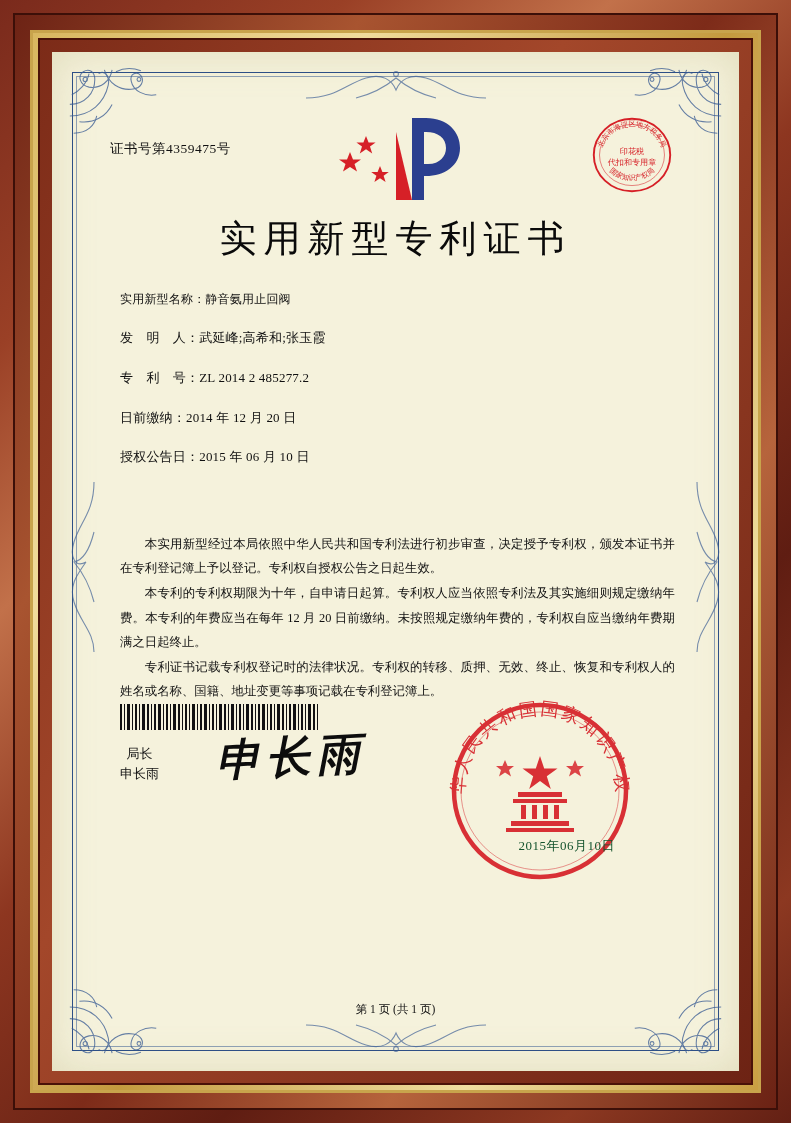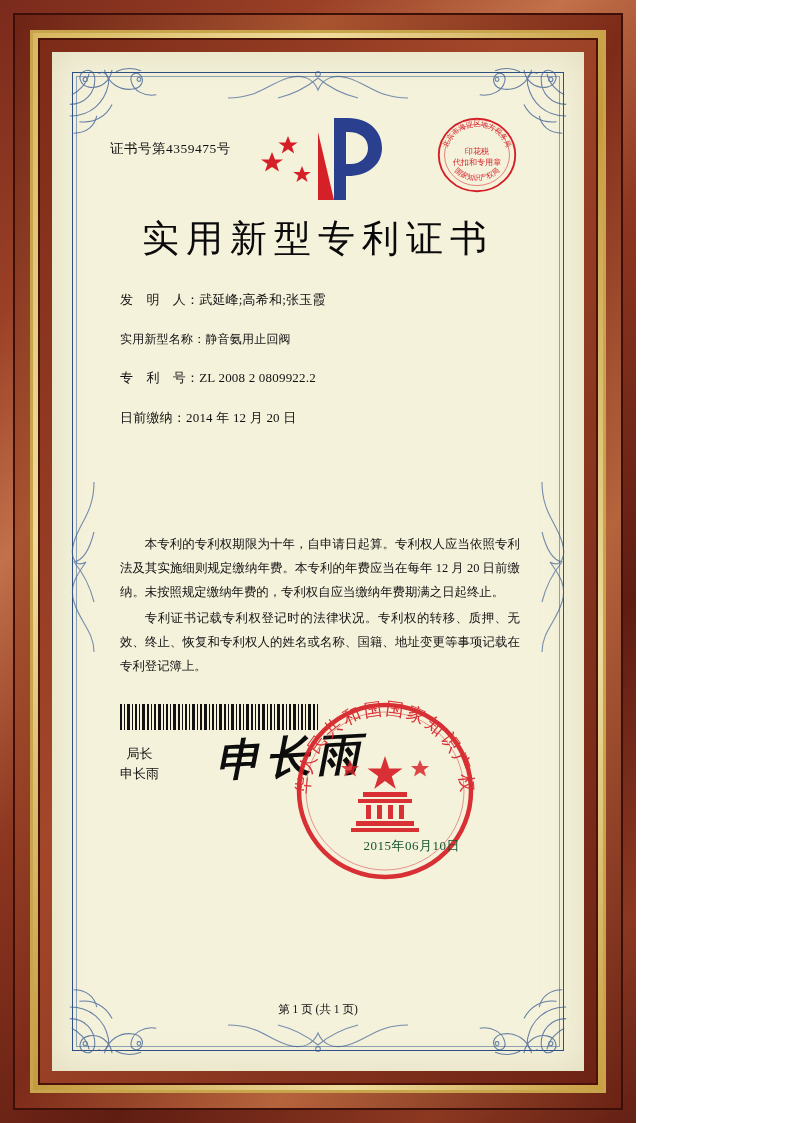--- a/index.html
+++ b/index.html
@@ -11,21 +11,21 @@
     width: 791px;
     height: 1123px;
     font-family: "Liberation Serif", "DejaVu Serif", serif;
     overflow: hidden;
   }
 
   
   .frame-outer {
     position: absolute;
     left: 0; top: 0;
-    width: 636px; height: 1123px;
+    width: 791px; height: 1123px;
     background: linear-gradient(135deg, #7a2a1c 0%, #9a4026 18%, #c2714a 32%, #8d3620 48%, #5f1d12 70%, #8c3821 88%, #632014 100%);
     box-sizing: border-box;
     padding: 14px;
   }
   .frame-bevel-1 {
     position: absolute;
     left: 13px; top: 13px;
     right: 13px; bottom: 13px;
     border: 2px solid #3c0f08;
     box-sizing: border-box;
@@ -371,35 +371,39 @@
 
           <polygon points="60,90 60,22 76,90" fill="#d62027"></polygon>
 
           <path d="M76 90 L76 8 L90 8 C 112 8, 124 22, 124 38 C 124 56, 108 66, 90 66 L86 66 L86 54 L92 54 C 104 54, 110 46, 110 38 C 110 28, 102 22, 90 22 L88 22 L88 90 Z" fill="#2b3f8f"></path>
         </svg>
       </div>
 
       <div class="title">实用新型专利证书</div>
 
       <div class="fields">
-        <div class="field">
-          <span class="lbl">发　明　人：</span><span class="val">武延峰;高希和;张玉霞</span>
-        </div>
         <div class="field small">
           <span class="lbl">实用新型名称：</span><span class="val">静音氨用止回阀</span>
         </div>
         <div class="field">
-          <span class="lbl">专　利　号：</span><span class="val">ZL 2008 2 0809922.2</span>
+          <span class="lbl">发　明　人：</span><span class="val">武延峰;高希和;张玉霞</span>
+        </div>
+        <div class="field">
+          <span class="lbl">专　利　号：</span><span class="val">ZL 2014 2 485277.2</span>
         </div>
         <div class="field">
           <span class="lbl">日前缴纳：</span><span class="val">2014 年 12 月 20 日</span>
         </div>
+        <div class="field">
+          <span class="lbl">授权公告日：</span><span class="val">2015 年 06 月 10 日</span>
+        </div>
       </div>
 
       <div class="paragraphs">
+        <p>本实用新型经过本局依照中华人民共和国专利法进行初步审查，决定授予专利权，颁发本证书并在专利登记簿上予以登记。专利权自授权公告之日起生效。</p>
         <p>本专利的专利权期限为十年，自申请日起算。专利权人应当依照专利法及其实施细则规定缴纳年费。本专利的年费应当在每年 12 月 20 日前缴纳。未按照规定缴纳年费的，专利权自应当缴纳年费期满之日起终止。</p>
         <p>专利证书记载专利权登记时的法律状况。专利权的转移、质押、无效、终止、恢复和专利权人的姓名或名称、国籍、地址变更等事项记载在专利登记簿上。</p>
       </div>
 
       <div class="barcode">
         <svg viewBox="0 0 200 26" width="200" height="26" preserveAspectRatio="none">
           <g fill="#111">
             <rect x="0" y="0" width="2" height="26"></rect>
               <rect x="4" y="0" width="1" height="26"></rect>
             <rect x="7" y="0" width="3" height="26"></rect>

